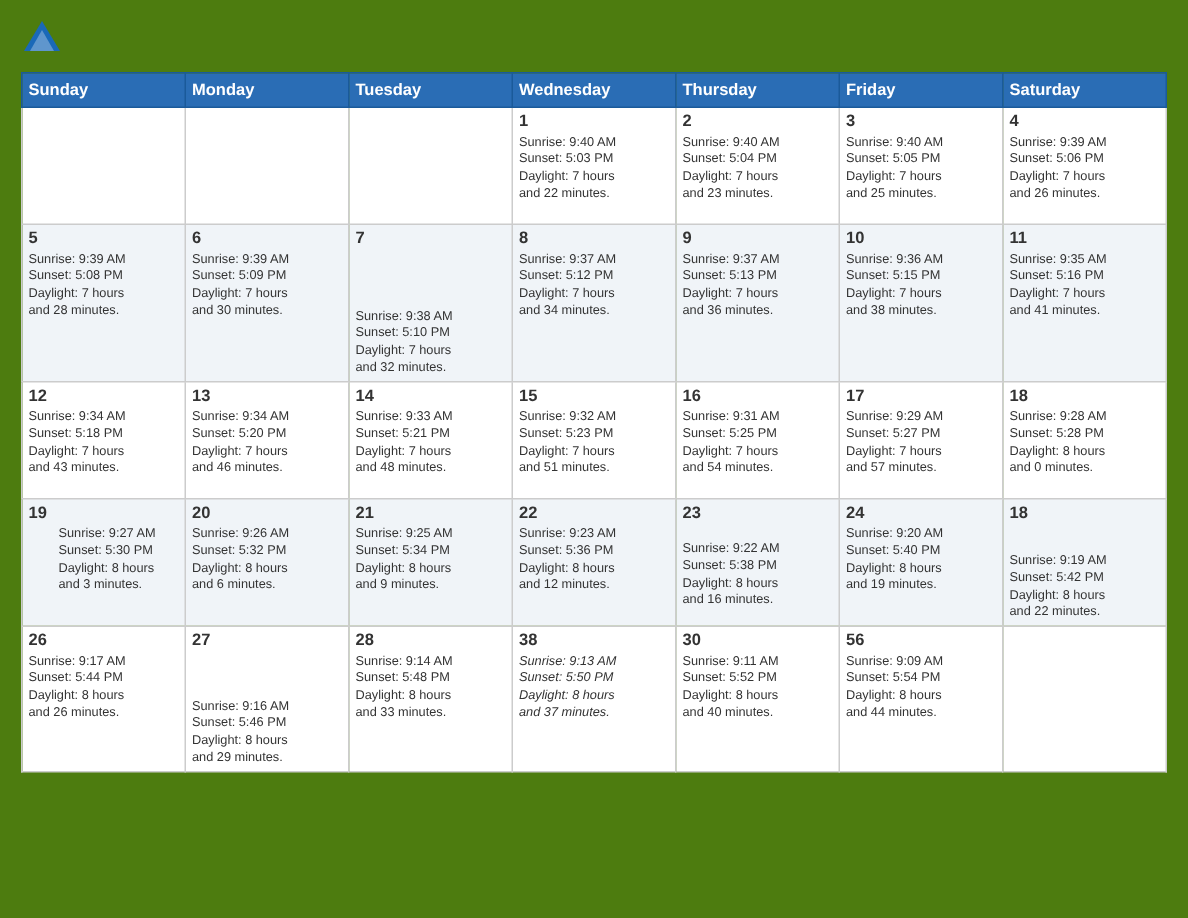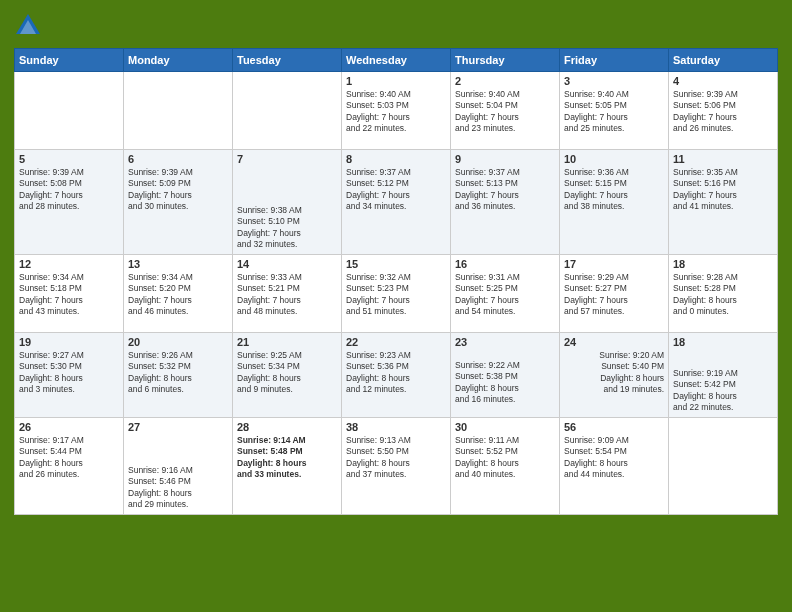--- a/index.html
+++ b/index.html
@@ -254,21 +254,21 @@
             <span class="day-number">18</span>
             <div class="day-info" style="white-space: pre-line;">Sunrise: 9:28 AM
 Sunset: 5:28 PM
 Daylight: 8 hours
 and 0 minutes.</div>
           </td>
         </tr>
         <tr>
           <td>
             <span class="day-number">19</span>
-            <div class="day-info" style="white-space: pre-line;">Sunrise: 9:27 AM
+            <div class="day-info" style="white-space: pre-line; margin-left: 20px;">Sunrise: 9:27 AM
 Sunset: 5:30 PM
 Daylight: 8 hours
 and 3 minutes.</div>
           </td>
           <td>
             <span class="day-number">20</span>
             <div class="day-info" style="white-space: pre-line;">Sunrise: 9:26 AM
 Sunset: 5:32 PM
 Daylight: 8 hours
 and 6 minutes.</div>
@@ -289,21 +289,21 @@
           </td>
           <td>
             <span class="day-number">23</span>
             <div class="day-info" style="white-space: pre-line; margin-top: 12px;">Sunrise: 9:22 AM
 Sunset: 5:38 PM
 Daylight: 8 hours
 and 16 minutes.</div>
           </td>
           <td>
             <span class="day-number">24</span>
-            <div class="day-info" style="white-space: pre-line; text-align: right;">Sunrise: 9:20 AM
+            <div class="day-info" style="white-space: pre-line;">Sunrise: 9:20 AM
 Sunset: 5:40 PM
 Daylight: 8 hours
 and 19 minutes.</div>
           </td>
           <td>
             <span class="day-number">18</span>
             <div class="day-info" style="white-space: pre-line; margin-top: 20px;">Sunrise: 9:19 AM
 Sunset: 5:42 PM
 Daylight: 8 hours
 and 22 minutes.</div>
@@ -319,28 +319,28 @@
           </td>
           <td>
             <span class="day-number">27</span>
             <div class="day-info" style="white-space: pre-line; margin-top: 32px;">Sunrise: 9:16 AM
 Sunset: 5:46 PM
 Daylight: 8 hours
 and 29 minutes.</div>
           </td>
           <td>
             <span class="day-number">28</span>
-            <div class="day-info" style="white-space: pre-line; font-weight: bold;">Sunrise: 9:14 AM
+            <div class="day-info" style="white-space: pre-line;">Sunrise: 9:14 AM
 Sunset: 5:48 PM
 Daylight: 8 hours
 and 33 minutes.</div>
           </td>
           <td>
             <span class="day-number">38</span>
-            <div class="day-info" style="white-space: pre-line;">Sunrise: 9:13 AM
+            <div class="day-info" style="white-space: pre-line; font-style: italic;">Sunrise: 9:13 AM
 Sunset: 5:50 PM
 Daylight: 8 hours
 and 37 minutes.</div>
           </td>
           <td>
             <span class="day-number">30</span>
             <div class="day-info" style="white-space: pre-line;">Sunrise: 9:11 AM
 Sunset: 5:52 PM
 Daylight: 8 hours
 and 40 minutes.</div>

